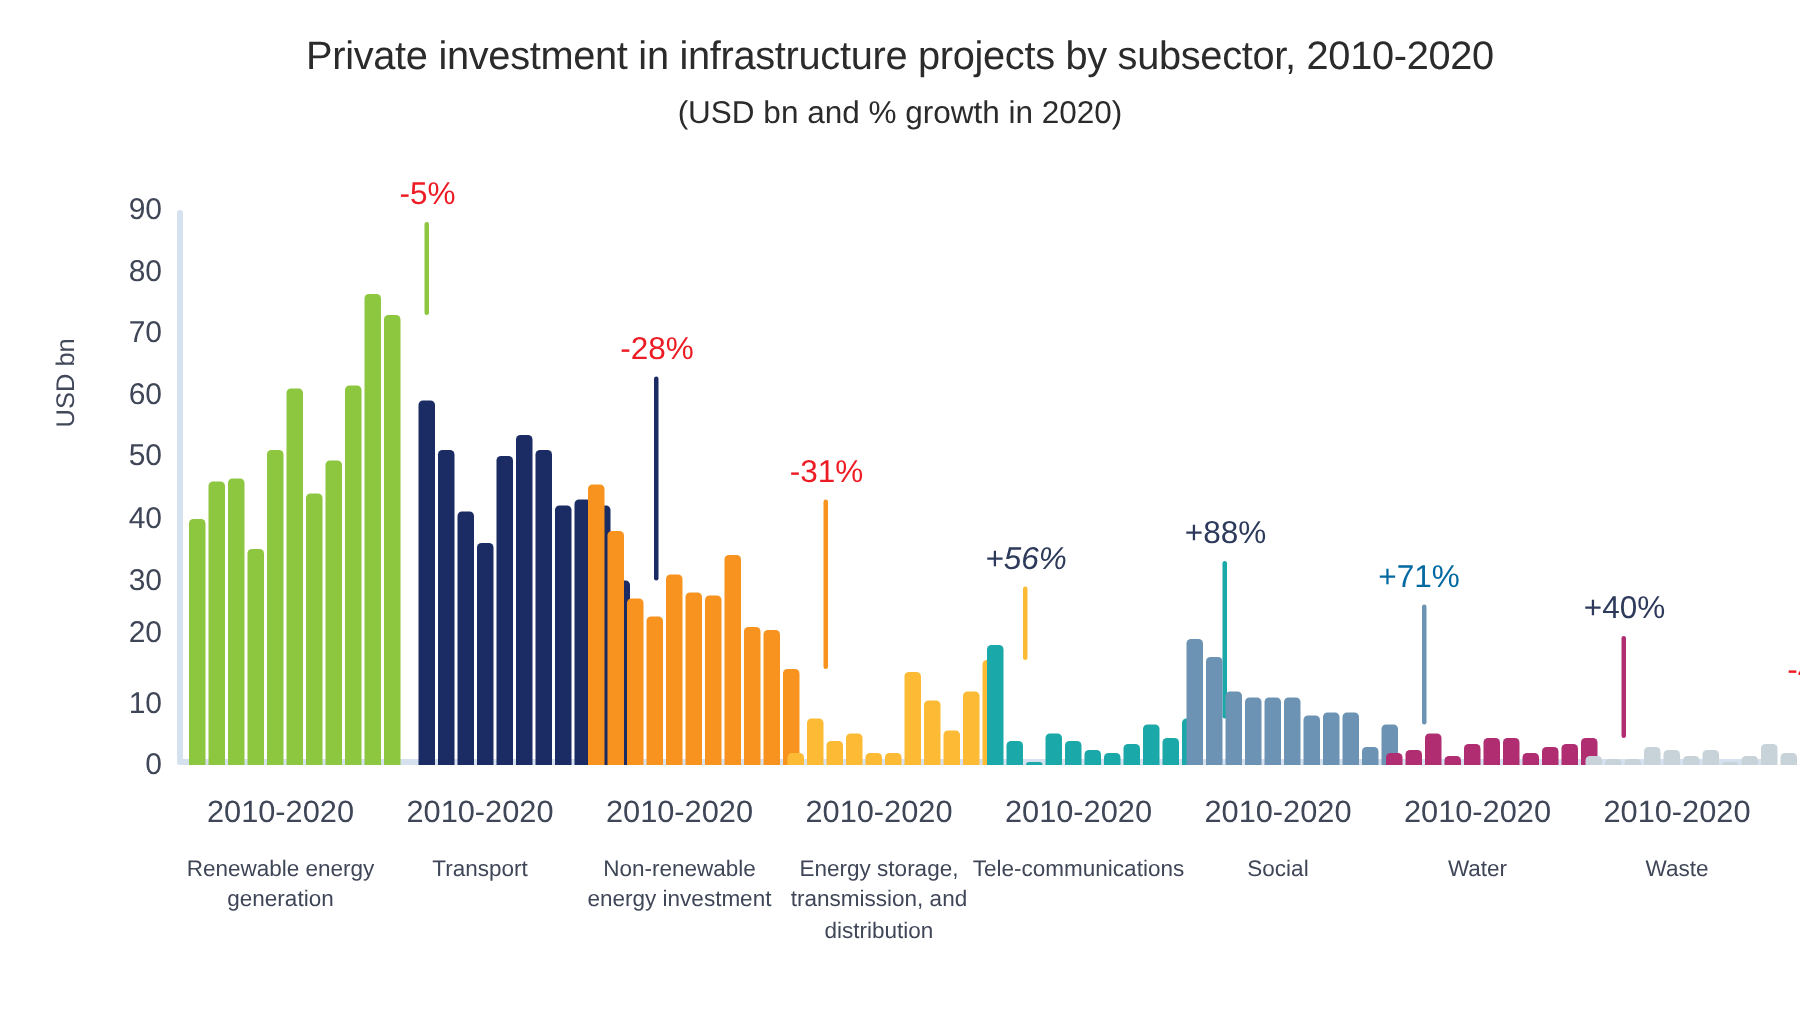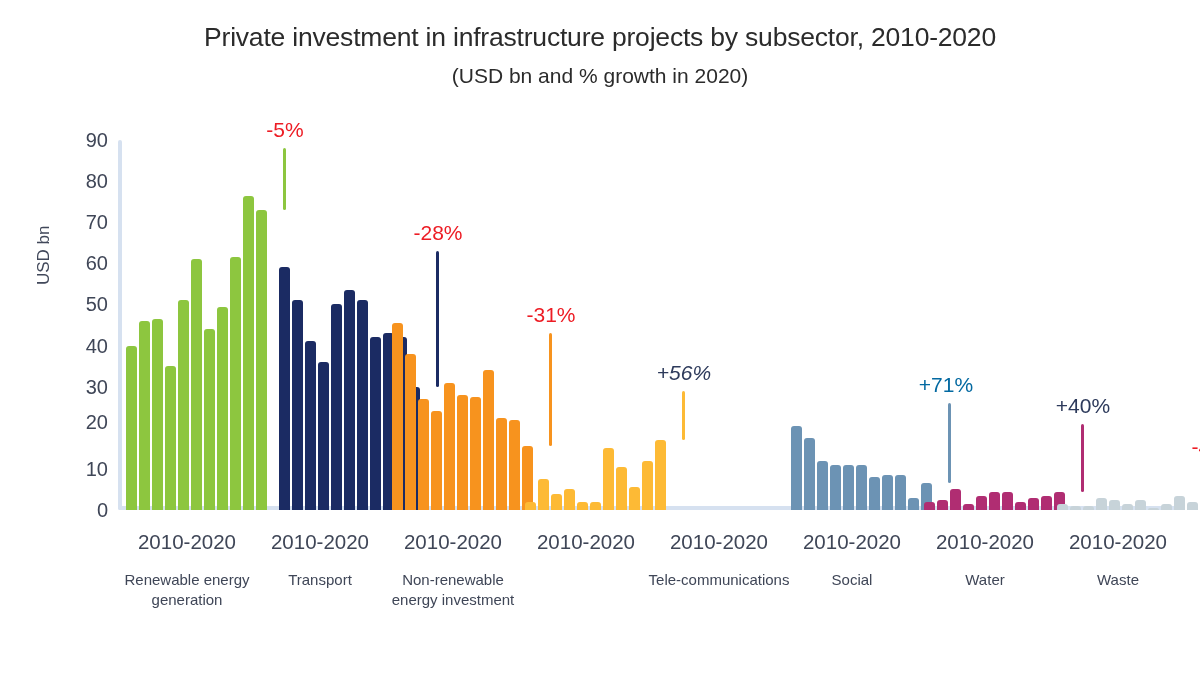--- a/index.html
+++ b/index.html
@@ -242,20 +242,37 @@
           <div class="bar" title="2015: 2" style="height: 8.22222px; background: rgb(253, 186, 53);"></div>
           <div class="bar" title="2016: 15" style="height: 61.6667px; background: rgb(253, 186, 53);"></div>
           <div class="bar" title="2017: 10.5" style="height: 43.1667px; background: rgb(253, 186, 53);"></div>
           <div class="bar" title="2018: 5.5" style="height: 22.6111px; background: rgb(253, 186, 53);"></div>
           <div class="bar" title="2019: 12" style="height: 49.3333px; background: rgb(253, 186, 53);"></div>
           <div class="bar" title="2020: 17" style="height: 69.8889px; background: rgb(253, 186, 53);"></div>
         </div>
         <div class="growth-tick" style="left: 157px; bottom: 69.8889px; height: 49.3333px; background: rgb(253, 186, 53);"></div>
         <div class="growth-label" style="color: rgb(45, 58, 91); left: 159px; bottom: 125.222px; font-style: italic;">+56%</div>
       </div>
+      <div class="group" style="left: 540px; width: 128px;">
+        <div class="group-bars">
+          <div class="bar" title="2010: 19.5" style="height: 80.1667px; background: rgb(27, 168, 168);"></div>
+          <div class="bar" title="2011: 4" style="height: 16.4444px; background: rgb(27, 168, 168);"></div>
+          <div class="bar" title="2012: 0.5" style="height: 2.05556px; background: rgb(27, 168, 168);"></div>
+          <div class="bar" title="2013: 5" style="height: 20.5556px; background: rgb(27, 168, 168);"></div>
+          <div class="bar" title="2014: 4" style="height: 16.4444px; background: rgb(27, 168, 168);"></div>
+          <div class="bar" title="2015: 2.5" style="height: 10.2778px; background: rgb(27, 168, 168);"></div>
+          <div class="bar" title="2016: 2" style="height: 8.22222px; background: rgb(27, 168, 168);"></div>
+          <div class="bar" title="2017: 3.5" style="height: 14.3889px; background: rgb(27, 168, 168);"></div>
+          <div class="bar" title="2018: 6.5" style="height: 26.7222px; background: rgb(27, 168, 168);"></div>
+          <div class="bar" title="2019: 4.5" style="height: 18.5px; background: rgb(27, 168, 168);"></div>
+          <div class="bar" title="2020: 7.5" style="height: 30.8333px; background: rgb(27, 168, 168);"></div>
+        </div>
+        <div class="growth-tick" style="left: 157px; bottom: 30.8333px; height: 104.833px; background: rgb(27, 168, 168);"></div>
+        <div class="growth-label" style="color: rgb(45, 58, 91); left: 159px; bottom: 141.667px;">+88%</div>
+      </div>
       <div class="group" style="left: 673px; width: 128px;">
         <div class="group-bars">
           <div class="bar" title="2010: 20.5" style="height: 84.2778px; background: rgb(108, 147, 180);"></div>
           <div class="bar" title="2011: 17.5" style="height: 71.9444px; background: rgb(108, 147, 180);"></div>
           <div class="bar" title="2012: 12" style="height: 49.3333px; background: rgb(108, 147, 180);"></div>
           <div class="bar" title="2013: 11" style="height: 45.2222px; background: rgb(108, 147, 180);"></div>
           <div class="bar" title="2014: 11" style="height: 45.2222px; background: rgb(108, 147, 180);"></div>
           <div class="bar" title="2015: 11" style="height: 45.2222px; background: rgb(108, 147, 180);"></div>
           <div class="bar" title="2016: 8" style="height: 32.8889px; background: rgb(108, 147, 180);"></div>
           <div class="bar" title="2017: 8.5" style="height: 34.9444px; background: rgb(108, 147, 180);"></div>
@@ -310,20 +327,21 @@
     <div class="x-group-label" style="left: 131px; width: 142px;">
       <div class="x-period">2010-2020</div>
       <div class="x-name">Transport</div>
     </div>
     <div class="x-group-label" style="left: 264px; width: 142px;">
       <div class="x-period">2010-2020</div>
       <div class="x-name">Non-renewable energy investment</div>
     </div>
     <div class="x-group-label" style="left: 397px; width: 142px;">
       <div class="x-period">2010-2020</div>
+      <div class="x-name">Energy storage, transmission, and distribution</div>
     </div>
     <div class="x-group-label" style="left: 530px; width: 142px;">
       <div class="x-period">2010-2020</div>
       <div class="x-name">Tele-communications</div>
     </div>
     <div class="x-group-label" style="left: 663px; width: 142px;">
       <div class="x-period">2010-2020</div>
       <div class="x-name">Social</div>
     </div>
     <div class="x-group-label" style="left: 796px; width: 142px;">

